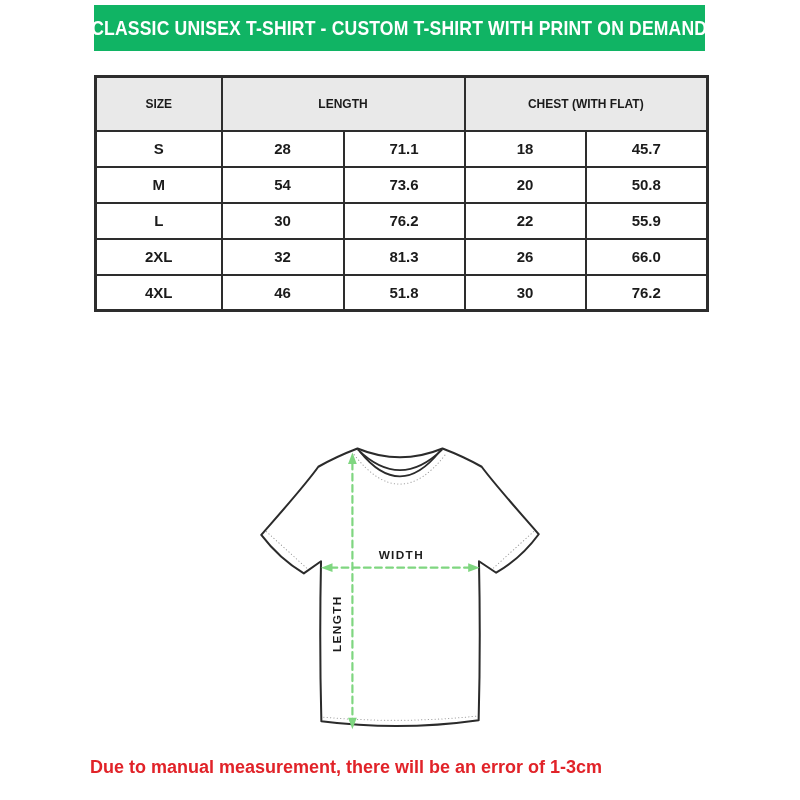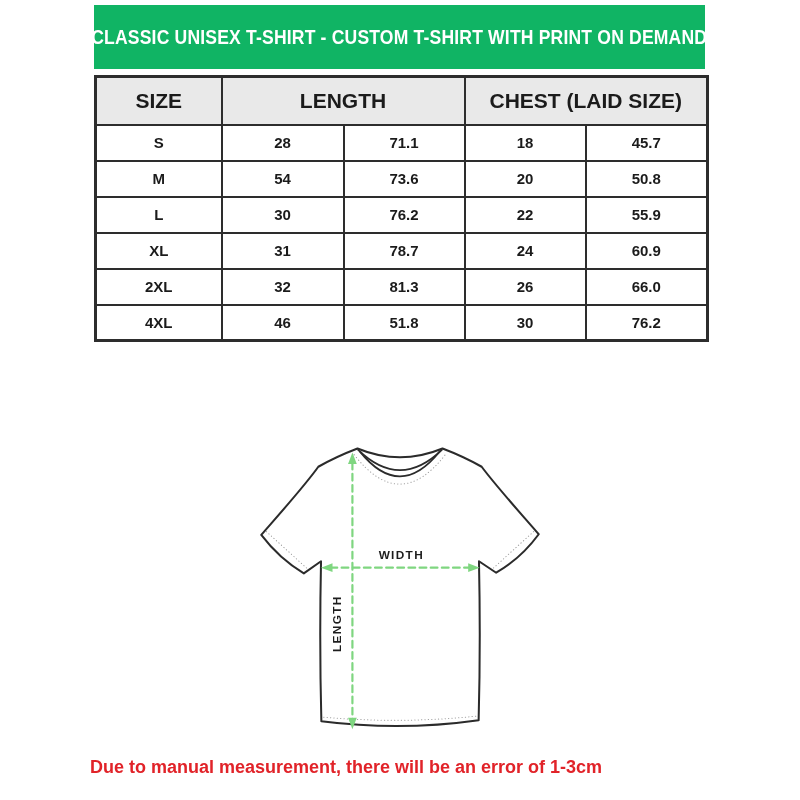--- a/index.html
+++ b/index.html
@@ -8,21 +8,21 @@
     width: 800px; height: 800px;
     font-family: "Liberation Sans", sans-serif;
     position: relative;
     overflow: hidden;
   }
   .page { position: absolute; inset: 0; width: 800px; height: 800px; background: #fff; }
 
   
   .banner {
     position: absolute; left: 94px; top: 5px;
-    width: 611px; height: 64px;
+    width: 611px; height: 46px;
     background: #10b464;
     display: flex; align-items: center; justify-content: center;
     overflow: hidden;
   }
   .banner-text {
     color: #ffffff; font-weight: bold; font-size: 19.5px;
     letter-spacing: 0.2px; white-space: nowrap;
     display: inline-block; transform: scaleX(0.9);
   }
 
@@ -31,21 +31,21 @@
   table.size-chart {
     width: 100%; border-collapse: collapse;
     border: 3px solid #2d2d2d;
     table-layout: fixed;
   }
   table.size-chart th, table.size-chart td {
     border: 2px solid #2d2d2d;
     text-align: center; vertical-align: middle;
     font-size: 15px; font-weight: bold; color: #1b1b1b;
   }
-  table.size-chart th { height: 48px; background: #e9e9e9; font-size: 21px; margin-top: 36px; }
+  table.size-chart th { height: 54px; background: #e9e9e9; font-size: 12px; margin-top: 36px; }
   table.size-chart td { height: 36px; background: #ffffff; }
   td.shade, th.shade { background: #f1f1f1; }
 
   
   .diagram { position: absolute; left: 238px; top: 433px; width: 324px; height: 324px; }
   .shirt-outline { fill: #ffffff; stroke: #2b2b2b; stroke-width: 6; stroke-linejoin: round; stroke-linecap: round; }
   .shirt-line { fill: none; stroke: #2b2b2b; stroke-width: 5.5; stroke-linecap: round; }
   .stitch { fill: none; stroke: #9c9c9c; stroke-width: 3; stroke-dasharray: 1 9; stroke-linecap: round; }
   .arrow-stroke { fill: none; stroke: #7fd680; stroke-width: 6.5; stroke-dasharray: 20 13; stroke-linecap: round; }
   .arrow-fill { fill: #7fd680; stroke: none; }
@@ -76,21 +76,21 @@
         <col style="width:126px">
           <col style="width:122px">
           <col style="width:121px">
           <col style="width:121px">
           <col style="width:122px">
       </colgroup>
       <thead>
         <tr>
           <th>SIZE</th>
           <th colspan="2">LENGTH</th>
-          <th colspan="2">CHEST (LAID SIZE)</th>
+          <th colspan="2">CHEST (WITH FLAT)</th>
         </tr>
       </thead>
       <tbody>
         <tr>
           <td class="shade">S</td>
           <td>28</td>
           <td class="shade">71.1</td>
           <td>18</td>
           <td class="shade">45.7</td>
         </tr>
@@ -100,27 +100,20 @@
           <td class="shade">73.6</td>
           <td>20</td>
           <td class="shade">50.8</td>
         </tr>
         <tr>
           <td class="shade">L</td>
           <td>30</td>
           <td class="shade">76.2</td>
           <td>22</td>
           <td class="shade">55.9</td>
-        </tr>
-        <tr>
-          <td class="shade">XL</td>
-          <td>31</td>
-          <td class="shade">78.7</td>
-          <td>24</td>
-          <td class="shade">60.9</td>
         </tr>
         <tr>
           <td class="shade">2XL</td>
           <td>32</td>
           <td class="shade">81.3</td>
           <td>26</td>
           <td class="shade">66.0</td>
         </tr>
         <tr>
           <td class="shade">4XL</td>

